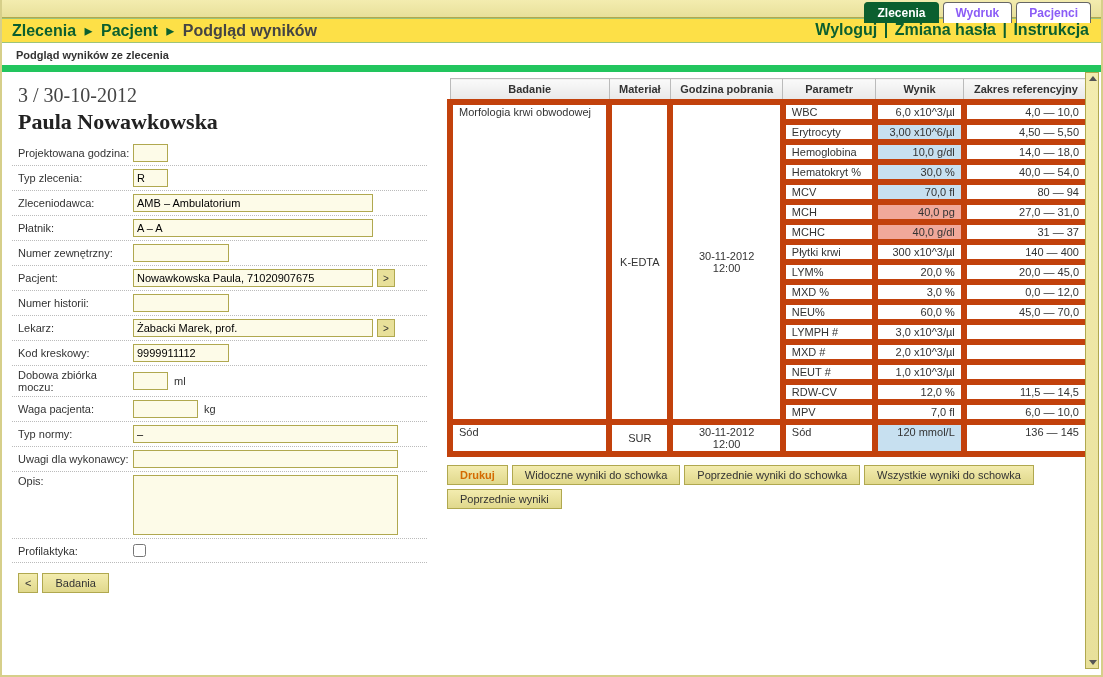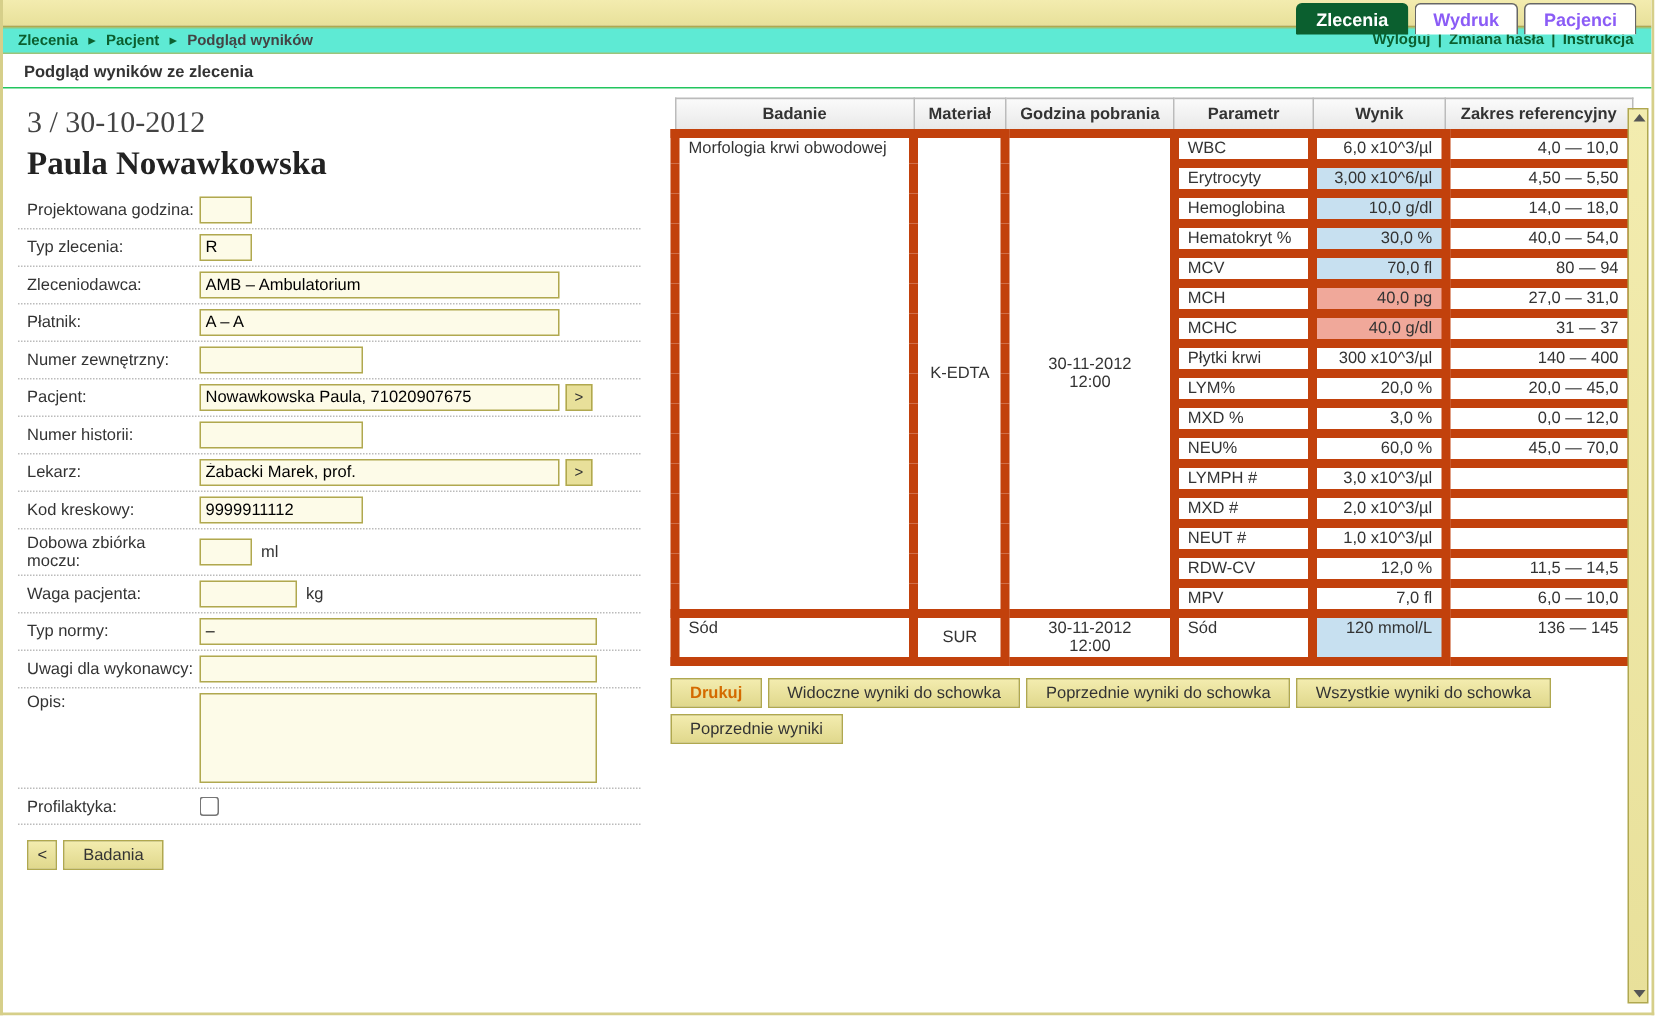--- a/index.html
+++ b/index.html
@@ -6,37 +6,37 @@
 body { font-family: Verdana, Arial, sans-serif; font-size: 11px; background: #fff; color: #333; }
 .page { width: 1103px; height: 677px; position: relative; border: 2px solid #d6cf8a; border-top: none; overflow: hidden; }
 .topbar { height: 18px; background: linear-gradient(#f3ecaf,#e8e09a); border-bottom: 1px solid #b0a84f; }
 .tabs { position: absolute; right: 10px; top: 0; display: flex; gap: 4px; padding-top: 2px; z-index: 5; }
 .tab { background: #fff; border: 1px solid #666; border-bottom: none; border-radius: 4px 4px 0 0; padding: 3px 12px; font-weight: bold; color: #8b5cf6; cursor: pointer; font-size: 12px; }
 .tab.active { background: #0b5f2f; color: #fff; border-color: #0b5f2f; }
 .greenbar { background: #0b7a3a; background: linear-gradient(#0e8a42,#0a5e2e); color: #fff; padding: 4px 12px 6px 12px; height: 38px; display: flex; justify-content: space-between; align-items: flex-end; margin-top: 6px; }
 .greenbar h1 { font-family: Georgia, serif; font-weight: normal; font-size: 22px; }
 .userbox { text-align: right; font-size: 11px; line-height: 13px; }
 .userbox .uname { font-weight: normal; }
-.crumbsbar { background: #5eead4; border-top: 1px solid #9cc47a; border-bottom: 1px solid #9cc47a; display: flex; justify-content: space-between; padding: 2px 10px; font-size: 10px; }
+.crumbsbar { background: #fde047; border-top: 1px solid #9cc47a; border-bottom: 1px solid #9cc47a; display: flex; justify-content: space-between; padding: 2px 10px; font-size: 16px; }
 .crumbs a, .rightlinks a { color: #0b5f2f; font-weight: bold; text-decoration: none; cursor: pointer; }
 .crumbs span.sep { color: #0b5f2f; margin: 0 4px; }
 .crumbs .current { color: #444; font-weight: bold; }
 .rightlinks a { margin: 0 2px; }
 .rightlinks .pipe { color: #0b5f2f; font-weight: bold; }
-.section-title { padding: 6px 10px 4px 14px; font-weight: bold; color: #333; border-bottom: 1px solid #22c55e; margin-bottom: 6px; font-size: 11px; }
+.section-title { padding: 6px 10px 4px 14px; font-weight: bold; color: #333; border-bottom: 7px solid #22c55e; margin-bottom: 6px; font-size: 11px; }
 .columns { display: flex; padding: 0 10px 10px 10px; height: 560px; }
 .left { width: 425px; padding-right: 10px; }
 .right { flex: 1; padding-left: 10px; }
 .orderid { font-family: Georgia, serif; font-size: 20px; color: #444; margin: 6px 0 2px 6px; }
 .patient { font-family: Georgia, serif; font-size: 22px; font-weight: bold; color: #222; margin: 0 0 6px 6px; }
 .formrow { display: flex; align-items: center; border-bottom: 1px dotted #bbb; padding: 3px 0 3px 6px; min-height: 24px; }
 .formrow .lbl { width: 115px; color: #333; font-size: 11px; }
 .formrow input[type=text], .formrow textarea { border: 1px solid #b0a84f; background: #fdfbe8; padding: 1px 3px; font-family: inherit; font-size: 11px; height: 18px; }
 .formrow textarea { height: 60px; width: 265px; resize: none; }
-.w30{width:35px}.w70{width:65px}.w115{width:109px}.w230{width:240px}.w265{width:265px}
+.w30{width:35px}.w70{width:65px}.w115{width:96px}.w230{width:240px}.w265{width:265px}
 .unit { margin-left: 6px; color: #333; }
 .gobtn { width: 18px; height: 18px; background: #e8e09a; border: 1px solid #b0a84f; color: #333; font-size: 10px; margin-left: 4px; cursor: pointer; padding:0; }
 .chk { width: 13px; height: 13px; accent-color: #b0a84f; }
 .btnrow { margin-top: 10px; padding-left: 6px; display: flex; gap: 4px; }
 .btn { background: linear-gradient(#f3ecaf,#e0d88c); border: 1px solid #b0a84f; padding: 3px 12px; font-family: Liberation Sans, sans-serif; font-size: 11px; cursor: pointer; color: #333; }
 .btn.small { padding: 2px 6px; }
 .btn.orange { color: #d46a00; font-weight: bold; }
 table.results { width: 100%; border-collapse: collapse; font-size: 11px; }
 table.results th { background: linear-gradient(#fafafa,#e8e8e8); border: 1px solid #bbb; padding: 4px 6px; font-weight: bold; text-align: center; }
 table.results td { border: 6px solid #c2410c; padding: 1px 6px; vertical-align: top; }

